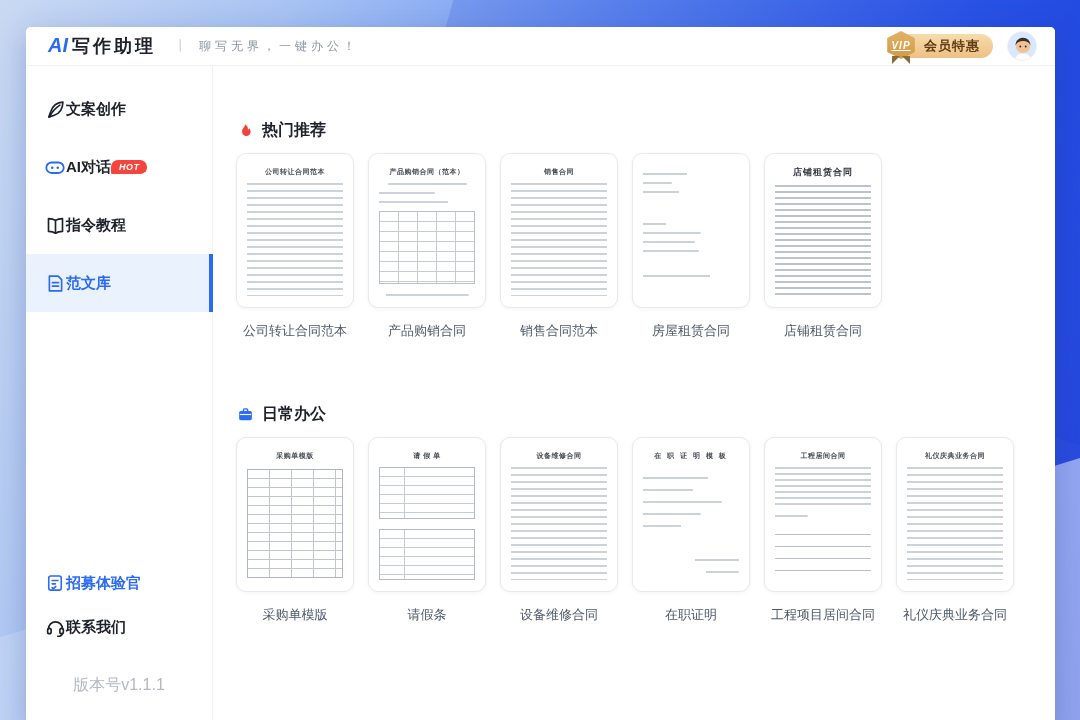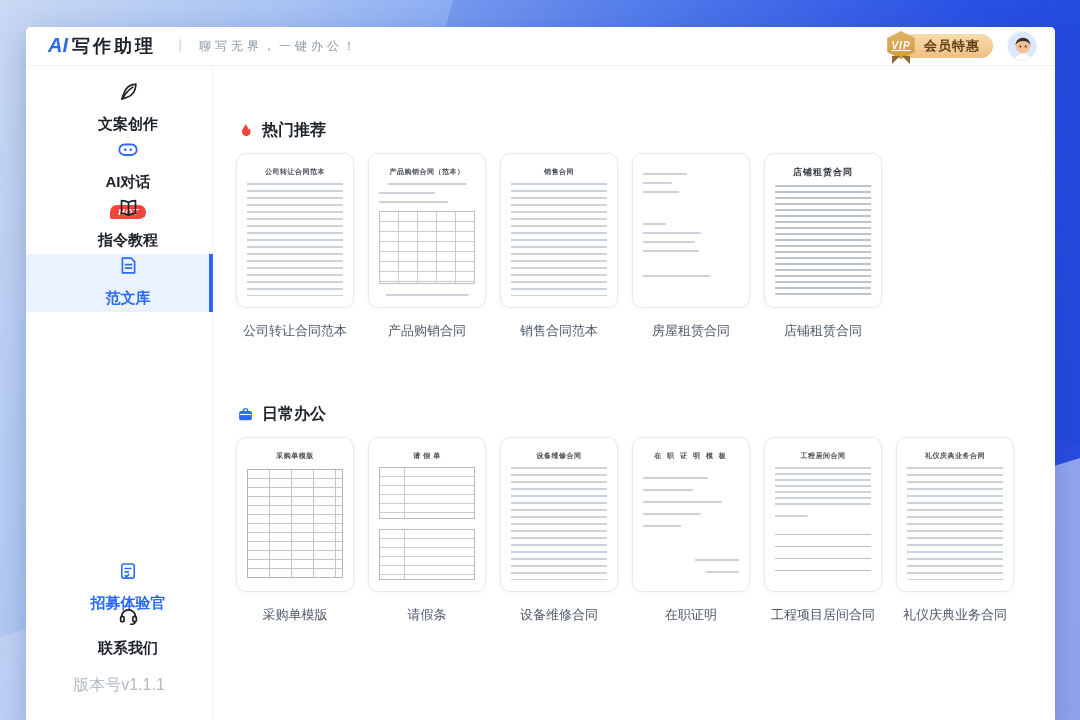--- a/index.html
+++ b/index.html
@@ -49,23 +49,23 @@
 
   .avatar { width:30px; height:30px; border-radius:50%; background:#d9e8fc;
     overflow:hidden; cursor:pointer; border:1px solid #eef2f8; }
 
   
   .app-body { flex:1; display:flex; min-height:0; }
 
   
   .sidebar { width:187px; flex:0 0 187px; border-right:1px solid #f0f1f3;
     display:flex; flex-direction:column; padding-top:14px; position:relative; }
-  .side-item { height:58px; display:flex; align-items:center; gap:13px;
+  .side-item { height:58px; display:flex; align-items:center; 
     padding-left:18px; font-size:15px; font-weight:700; color:#1d2129;
-    cursor:pointer; position:relative;flex-direction:column; }
+    cursor:pointer; position:relative; }
   .side-item .s-icon { width:22px; height:22px; display:flex; align-items:center; justify-content:center; color:#1d2129; }
   .side-item.blue-icon .s-icon, .side-item.blue { color:#2b6bf3;font-family:Liberation Mono, monospace; }
   .side-item.active { background:#eaf2fe; color:#2b6bf3; }
   .side-item.active .s-icon { color:#2b6bf3; }
   .side-item.active::after { content:""; position:absolute; right:-1px; top:0; bottom:0;
     width:4px; background:#2b6bf3; }
   .hot-badge { background:#f5453d; color:#fff; font-size:9px; font-weight:800;
     padding:2px 7px 2px 8px; border-radius:9px 9px 9px 2px; letter-spacing:.5px;
     position:relative; font-style:italic; }
   .hot-badge::after { content:""; position:absolute; right:-4px; top:3px;

